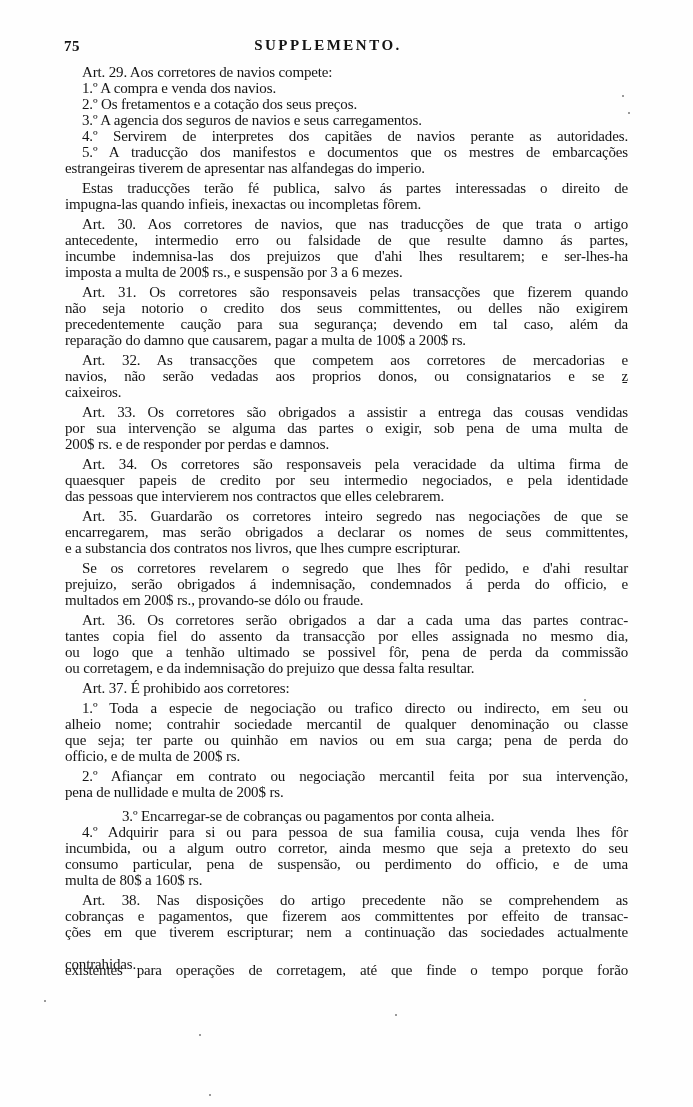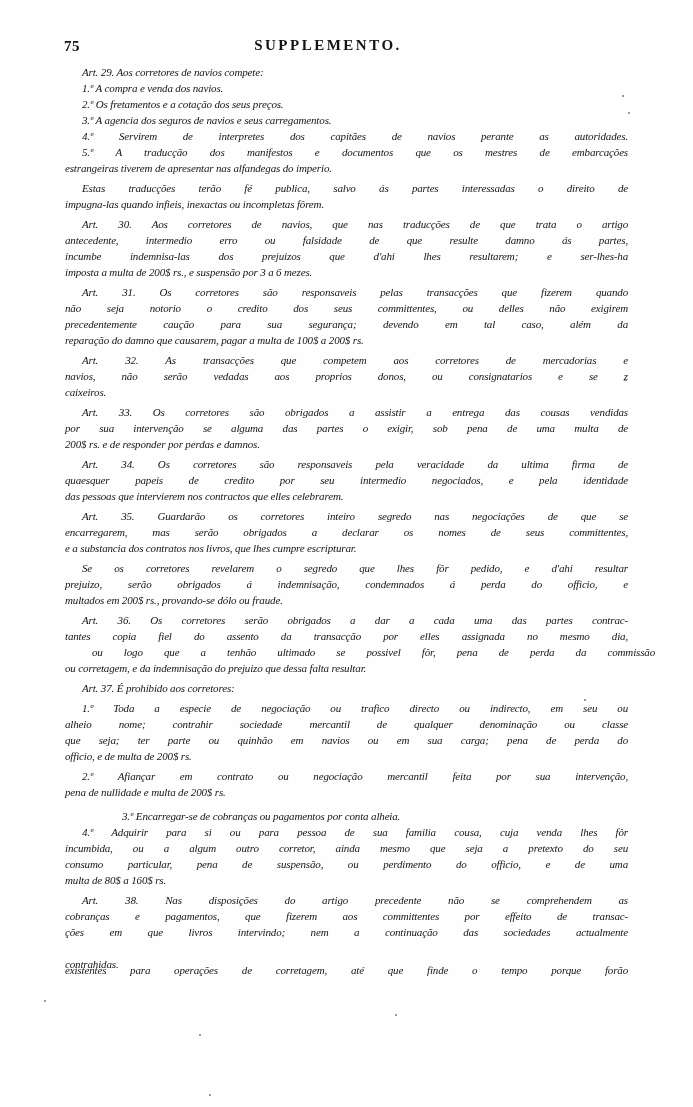--- a/index.html
+++ b/index.html
@@ -2,22 +2,22 @@
 <html><head>
 <meta charset="utf-8">
 <style>
   html, body { margin: 0; padding: 0; background: #ffffff; }
   body { width: 693px; height: 1107px; position: relative; overflow: hidden;
          font-family: "Liberation Serif", "DejaVu Serif", serif; color: #141414; }
   .page { position: absolute; left: 0; top: 0; width: 693px; height: 1107px; background: #fefefe; }
   .pagenum { position: absolute; left: 64px; top: 38px; font-size: 15px; font-weight: bold; letter-spacing: 0.5px; }
   .runhead { position: absolute; left: 0; width: 636px; top: 37px; text-align: center; font-size: 15px;
              font-weight: bold; letter-spacing: 2.5px; padding-left: 20px; box-sizing: border-box; }
-  .line { position: absolute; left: 65px; width: 563px; font-size: 11px; line-height: 16px; white-space: nowrap;
-          text-align: justify; text-align-last: justify; overflow: visible; letter-spacing: -0.15px; font-style: italic; }
+  .line { position: absolute; left: 65px; width: 563px; font-size: 15px; line-height: 16px; white-space: nowrap;
+          text-align: justify; text-align-last: justify; overflow: visible; letter-spacing: -0.15px; }
   .line.ind { left: 82px; width: 546px; }
   .line.last { text-align-last: left; }
   .speck { position: absolute; width: 2px; height: 2px; background: #777; border-radius: 1px; }
 </style>
 </head>
 <body>
 
 <div class="page">
   <div class="pagenum">75</div>
   <div class="runhead">SUPPLEMENTO.</div>
@@ -49,37 +49,37 @@
       <div class="line" style="top: 472px;">quaesquer papeis de credito por seu intermedio negociados, e pela identidade</div>
       <div class="line last" style="top: 488px;">das pessoas que intervierem nos contractos que elles celebrarem.</div>
       <div class="line ind" style="top: 508px;">Art. 35. Guardarão os corretores inteiro segredo nas negociações de que se</div>
       <div class="line" style="top: 524px;">encarregarem, mas serão obrigados a declarar os nomes de seus committentes,</div>
       <div class="line last" style="top: 540px;">e a substancia dos contratos nos livros, que lhes cumpre escripturar.</div>
       <div class="line ind" style="top: 560px;">Se os corretores revelarem o segredo que lhes fôr pedido, e d'ahi resultar</div>
       <div class="line" style="top: 576px;">prejuizo, serão obrigados á indemnisação, condemnados á perda do officio, e</div>
       <div class="line last" style="top: 592px;">multados em 200$ rs., provando-se dólo ou fraude.</div>
       <div class="line ind" style="top: 612px;">Art. 36. Os corretores serão obrigados a dar a cada uma das partes contrac-</div>
       <div class="line" style="top: 628px;">tantes copia fiel do assento da transacção por elles assignada no mesmo dia,</div>
-      <div class="line" style="top: 644px; margin-left: 27px;">ou logo que a tenhão ultimado se possivel fôr, pena de perda da commissão</div>
+      <div class="line" style="top: 644px;">ou logo que a tenhão ultimado se possivel fôr, pena de perda da commissão</div>
       <div class="line last" style="top: 660px;">ou corretagem, e da indemnisação do prejuizo que dessa falta resultar.</div>
       <div class="line ind last" style="top: 680px;">Art. 37. É prohibido aos corretores:</div>
       <div class="line ind" style="top: 700px;">1.º Toda a especie de negociação ou trafico directo ou indirecto, em seu ou</div>
       <div class="line" style="top: 716px;">alheio nome; contrahir sociedade mercantil de qualquer denominação ou classe</div>
       <div class="line" style="top: 732px;">que seja; ter parte ou quinhão em navios ou em sua carga; pena de perda do</div>
       <div class="line last" style="top: 748px;">officio, e de multa de 200$ rs.</div>
       <div class="line ind" style="top: 768px;">2.º Afiançar em contrato ou negociação mercantil feita por sua intervenção,</div>
       <div class="line last" style="top: 784px;">pena de nullidade e multa de 200$ rs.</div>
       <div class="line ind last" style="top: 808px; margin-left: 40px;">3.º Encarregar-se de cobranças ou pagamentos por conta alheia.</div>
       <div class="line ind" style="top: 824px;">4.º Adquirir para si ou para pessoa de sua familia cousa, cuja venda lhes fôr</div>
       <div class="line" style="top: 840px;">incumbida, ou a algum outro corretor, ainda mesmo que seja a pretexto do seu</div>
       <div class="line" style="top: 856px;">consumo particular, pena de suspensão, ou perdimento do officio, e de uma</div>
       <div class="line last" style="top: 872px;">multa de 80$ a 160$ rs.</div>
       <div class="line ind" style="top: 892px;">Art. 38. Nas disposições do artigo precedente não se comprehendem as</div>
       <div class="line" style="top: 908px;">cobranças e pagamentos, que fizerem aos committentes por effeito de transac-</div>
-      <div class="line" style="top: 924px;">ções em que livros intervindo; nem a continuação das sociedades actualmente</div>
+      <div class="line" style="top: 924px;">ções em que tiverem escripturar; nem a continuação das sociedades actualmente</div>
       <div class="line" style="top: 940px; margin-top: 22px;">existentes para operações de corretagem, até que finde o tempo porque forão</div>
       <div class="line last" style="top: 956px;">contrahidas.</div>
     </div>
 
   <div class="speck" style="left:622px;top:95px"></div>
   <div class="speck" style="left:628px;top:112px"></div>
   <div class="speck" style="left:584px;top:699px"></div>
   <div class="speck" style="left:44px;top:1000px"></div>
   <div class="speck" style="left:199px;top:1034px"></div>
   <div class="speck" style="left:395px;top:1014px"></div>

